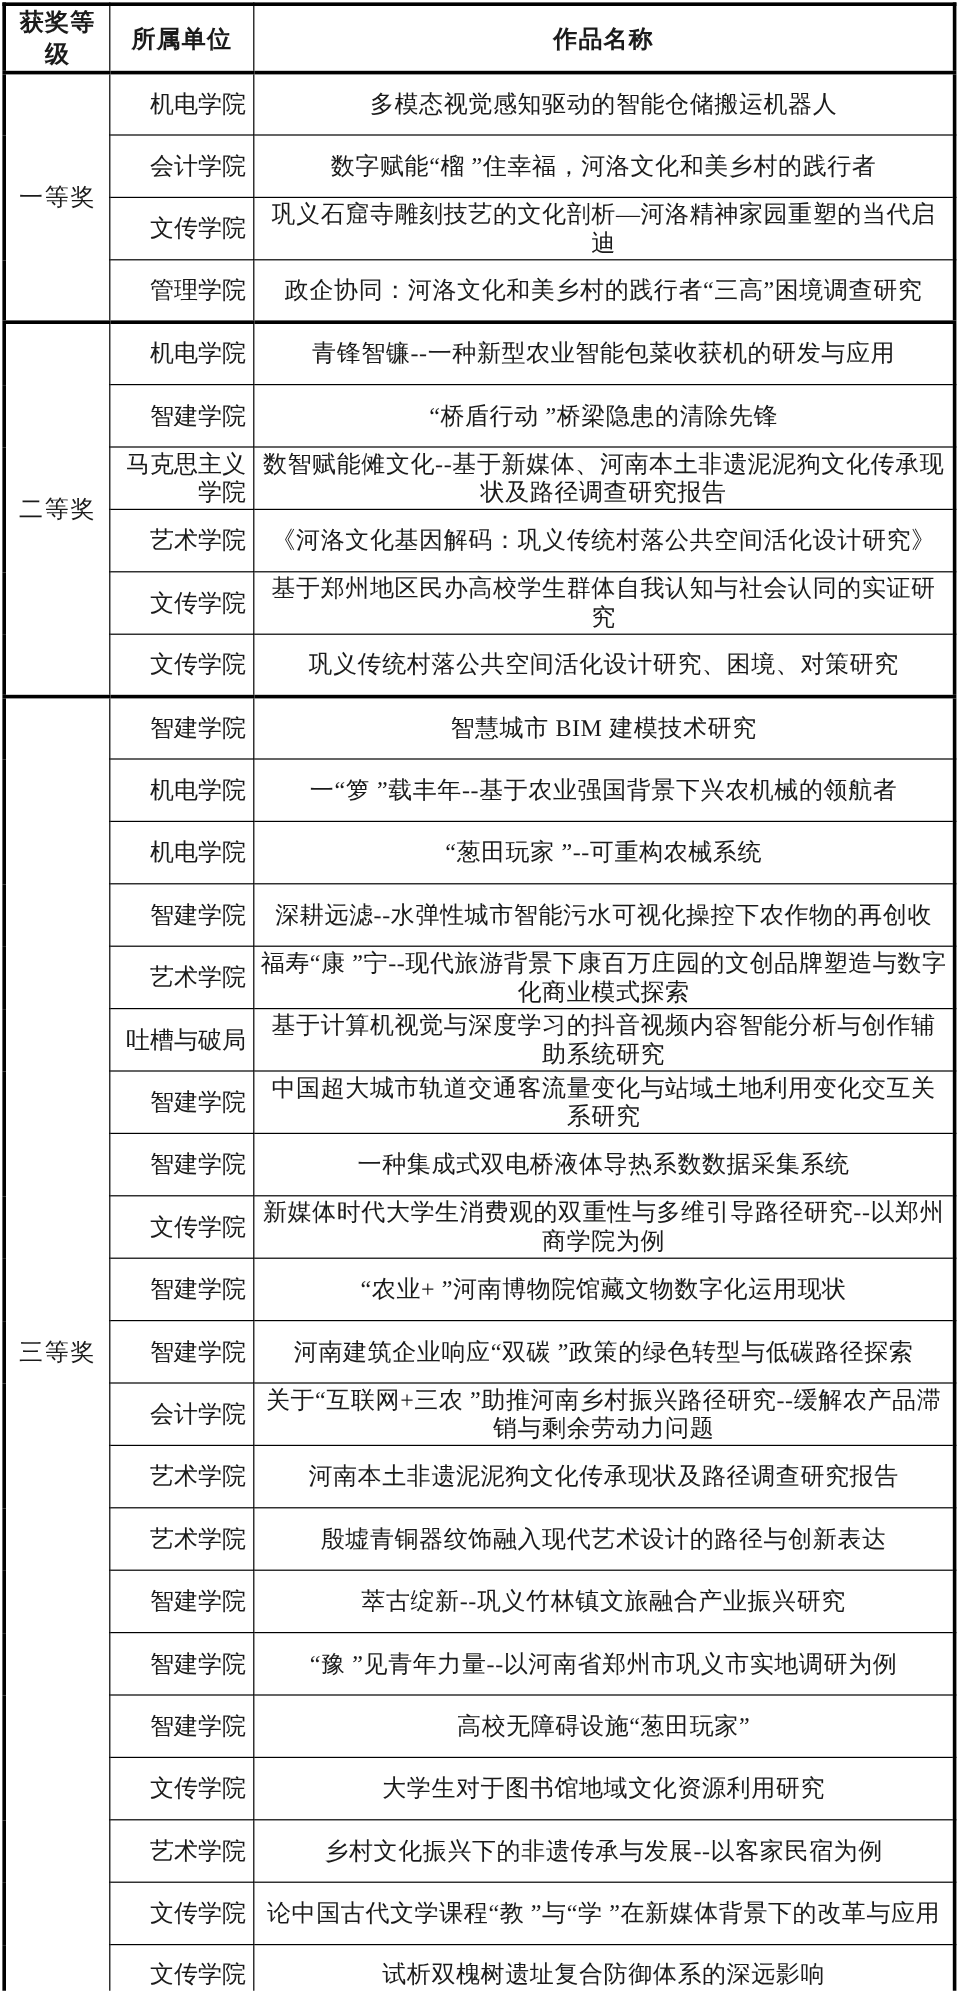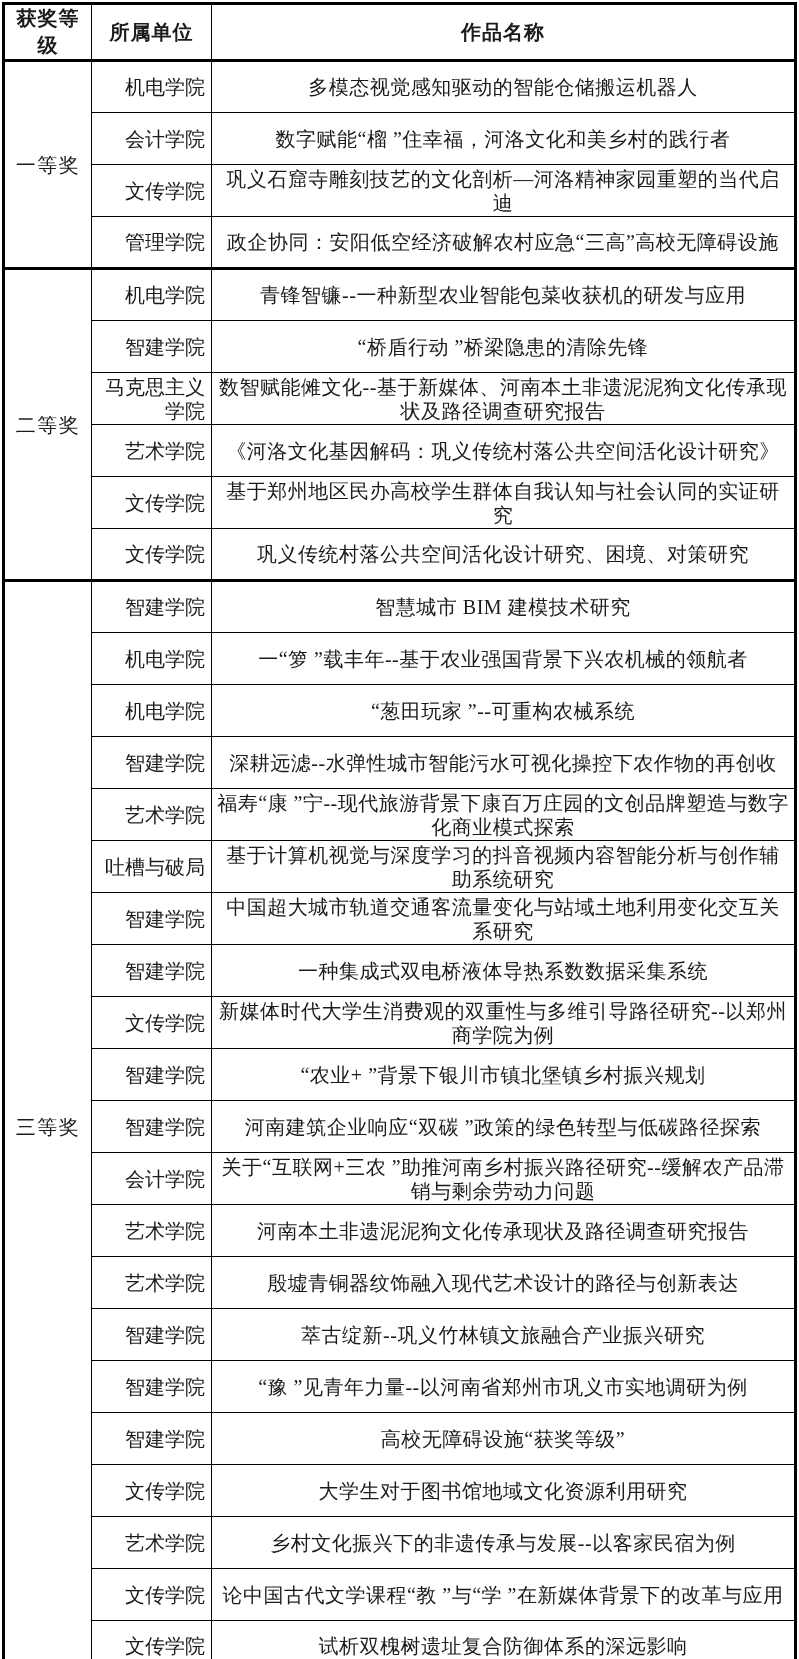--- a/index.html
+++ b/index.html
@@ -88,21 +88,21 @@
     <tr>
       <td class="unit">会计学院</td>
       <td class="title">数字赋能“榴 ”住幸福，河洛文化和美乡村的践行者</td>
     </tr>
     <tr>
       <td class="unit">文传学院</td>
       <td class="title">巩义石窟寺雕刻技艺的文化剖析—河洛精神家园重塑的当代启迪</td>
     </tr>
     <tr>
       <td class="unit">管理学院</td>
-      <td class="title">政企协同：安阳低空经济破解农村应急“三高”高校无障碍设施</td>
+      <td class="title">政企协同：河洛文化和美乡村的践行者“三高”困境调查研究</td>
     </tr>
 
     <tr class="group-start">
       <td class="award" rowspan="6">二等奖</td>
       <td class="unit">机电学院</td>
       <td class="title">青锋智镰--一种新型农业智能包菜收获机的研发与应用</td>
     </tr>
     <tr>
       <td class="unit">智建学院</td>
       <td class="title">“桥盾行动 ”桥梁隐患的清除先锋</td>
@@ -156,21 +156,21 @@
     <tr>
       <td class="unit">智建学院</td>
       <td class="title">一种集成式双电桥液体导热系数数据采集系统</td>
     </tr>
     <tr>
       <td class="unit">文传学院</td>
       <td class="title">新媒体时代大学生消费观的双重性与多维引导路径研究--以郑州商学院为例</td>
     </tr>
     <tr>
       <td class="unit">智建学院</td>
-      <td class="title">“农业+ ”背景下银川市镇北堡镇乡村振兴规划</td>
+      <td class="title">“农业+ ”河南博物院馆藏文物数字化运用现状</td>
     </tr>
     <tr>
       <td class="unit">智建学院</td>
       <td class="title">河南建筑企业响应“双碳 ”政策的绿色转型与低碳路径探索</td>
     </tr>
     <tr>
       <td class="unit">会计学院</td>
       <td class="title">关于“互联网+三农 ”助推河南乡村振兴路径研究--缓解农产品滞销与剩余劳动力问题</td>
     </tr>
     <tr>
@@ -184,21 +184,21 @@
     <tr>
       <td class="unit">智建学院</td>
       <td class="title">萃古绽新--巩义竹林镇文旅融合产业振兴研究</td>
     </tr>
     <tr>
       <td class="unit">智建学院</td>
       <td class="title">“豫 ”见青年力量--以河南省郑州市巩义市实地调研为例</td>
     </tr>
     <tr>
       <td class="unit">智建学院</td>
-      <td class="title">高校无障碍设施“获奖等级”</td>
+      <td class="title">高校无障碍设施“葱田玩家”</td>
     </tr>
     <tr>
       <td class="unit">文传学院</td>
       <td class="title">大学生对于图书馆地域文化资源利用研究</td>
     </tr>
     <tr>
       <td class="unit">艺术学院</td>
       <td class="title">乡村文化振兴下的非遗传承与发展--以客家民宿为例</td>
     </tr>
     <tr>

